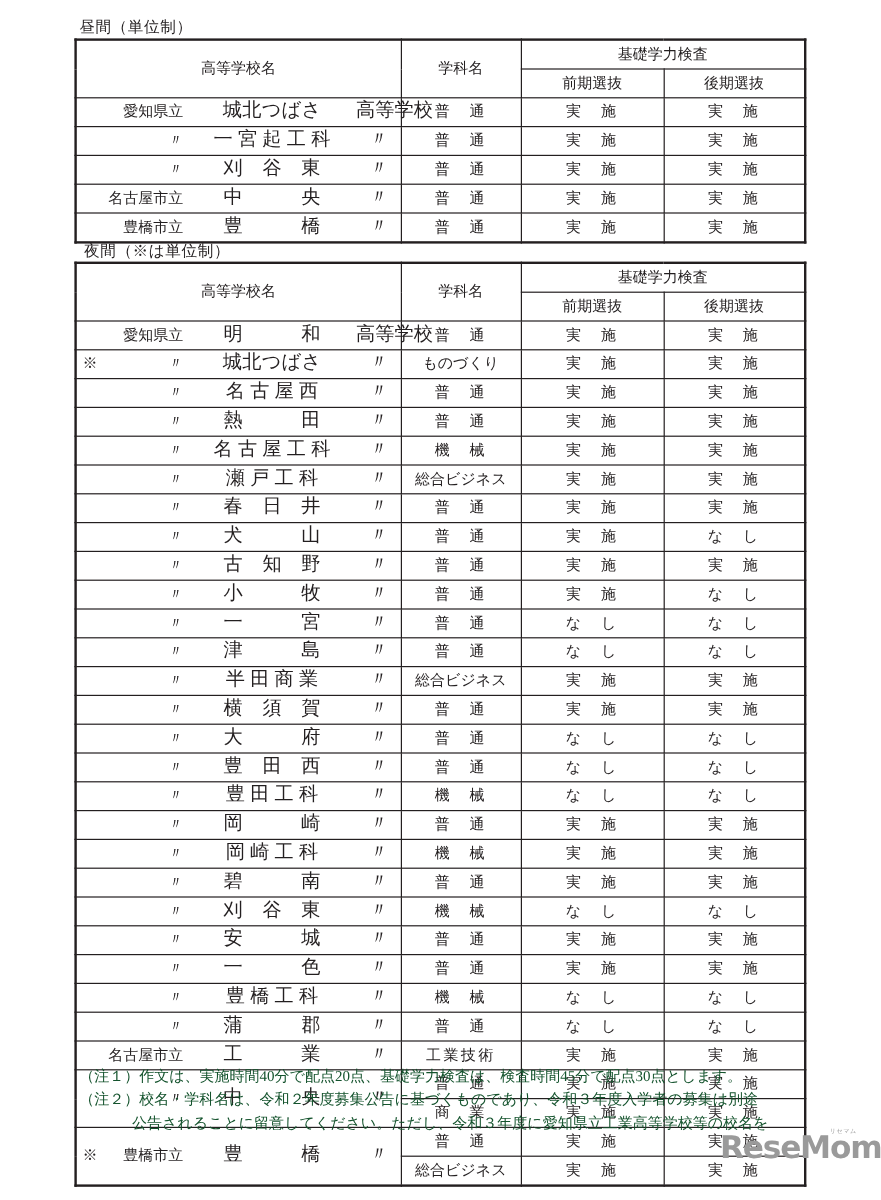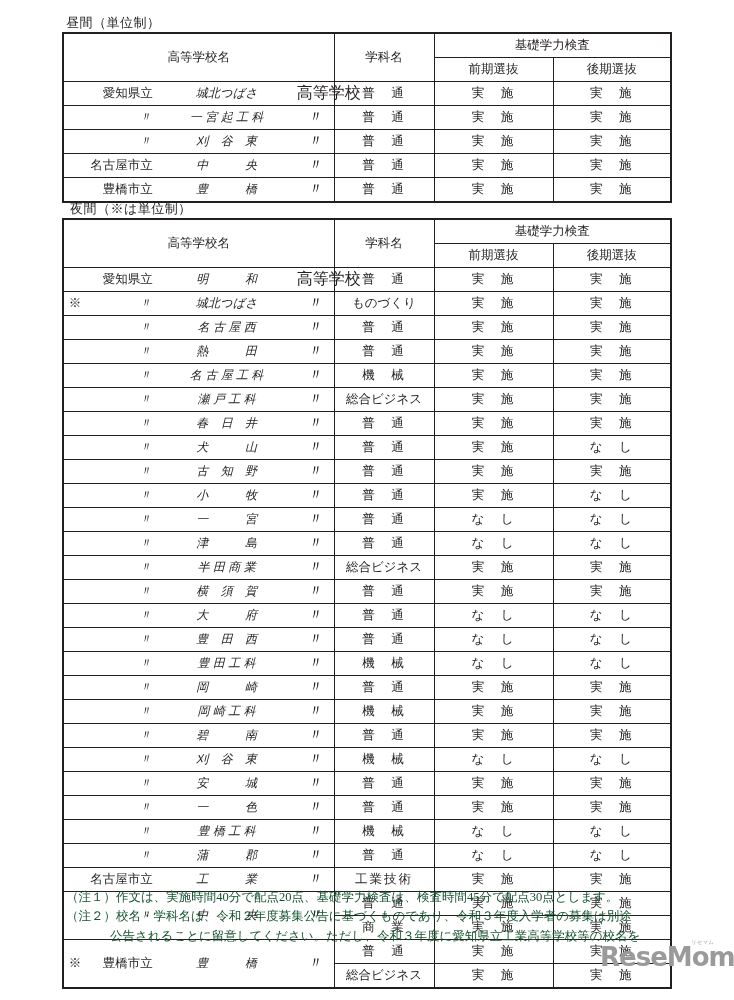--- a/index.html
+++ b/index.html
@@ -86,23 +86,22 @@
     flex: 0 0 72px;
     text-align: right;
     font-size: 12.5px;
     padding-right: 4px;
     box-sizing: border-box;
   }
   .sn .nm {
     width: 140px;
     flex: 0 0 140px;
     text-align: center;
-    font-size: 12px;
+    font-size: 16px;
     letter-spacing: 0.2px;
-    font-style: italic;
   }
   .sn .suf {
     width: 38px;
     flex: 0 0 38px;
     text-align: center;
     font-size: 16px;
   }
   
 
   .dept, .cellv {

